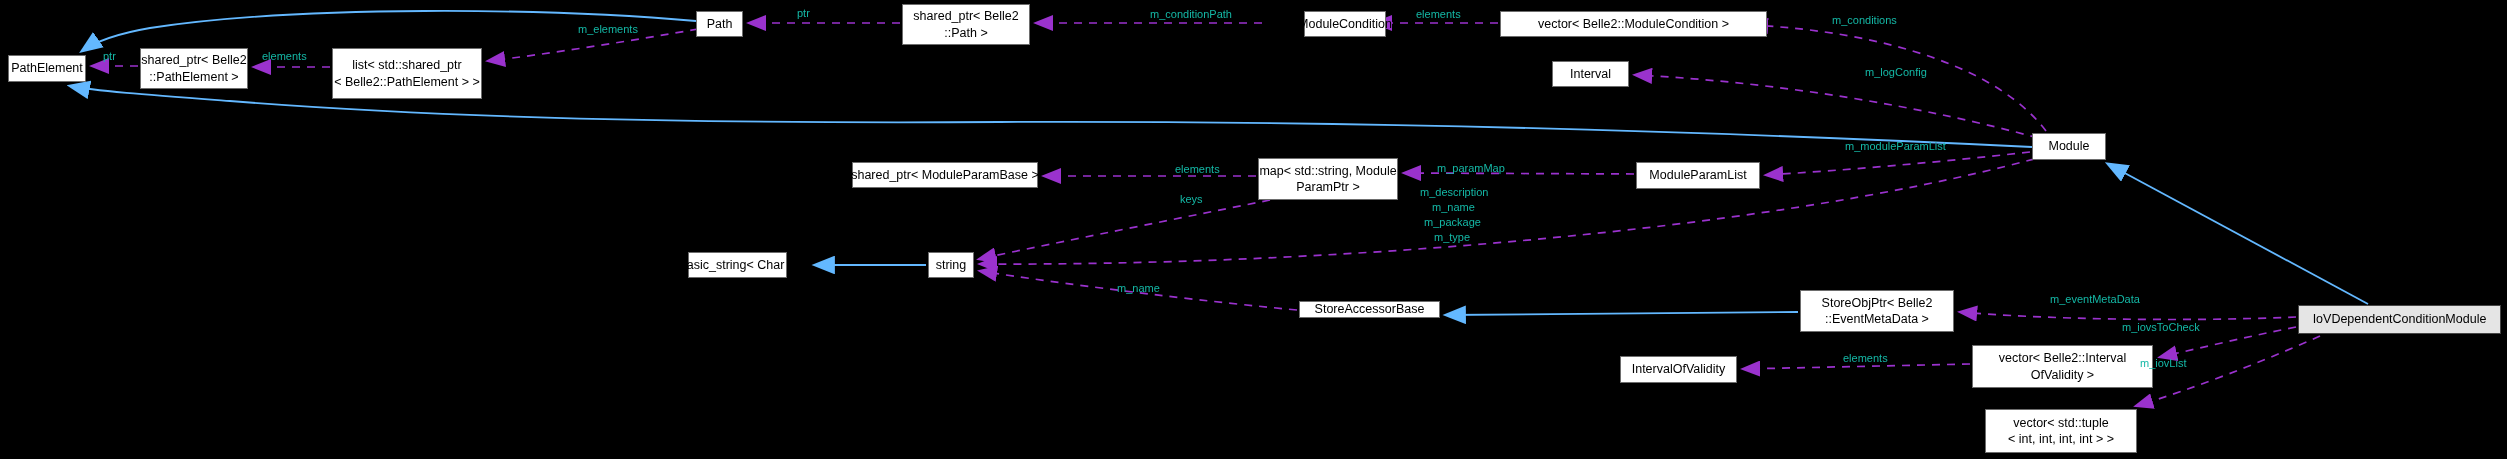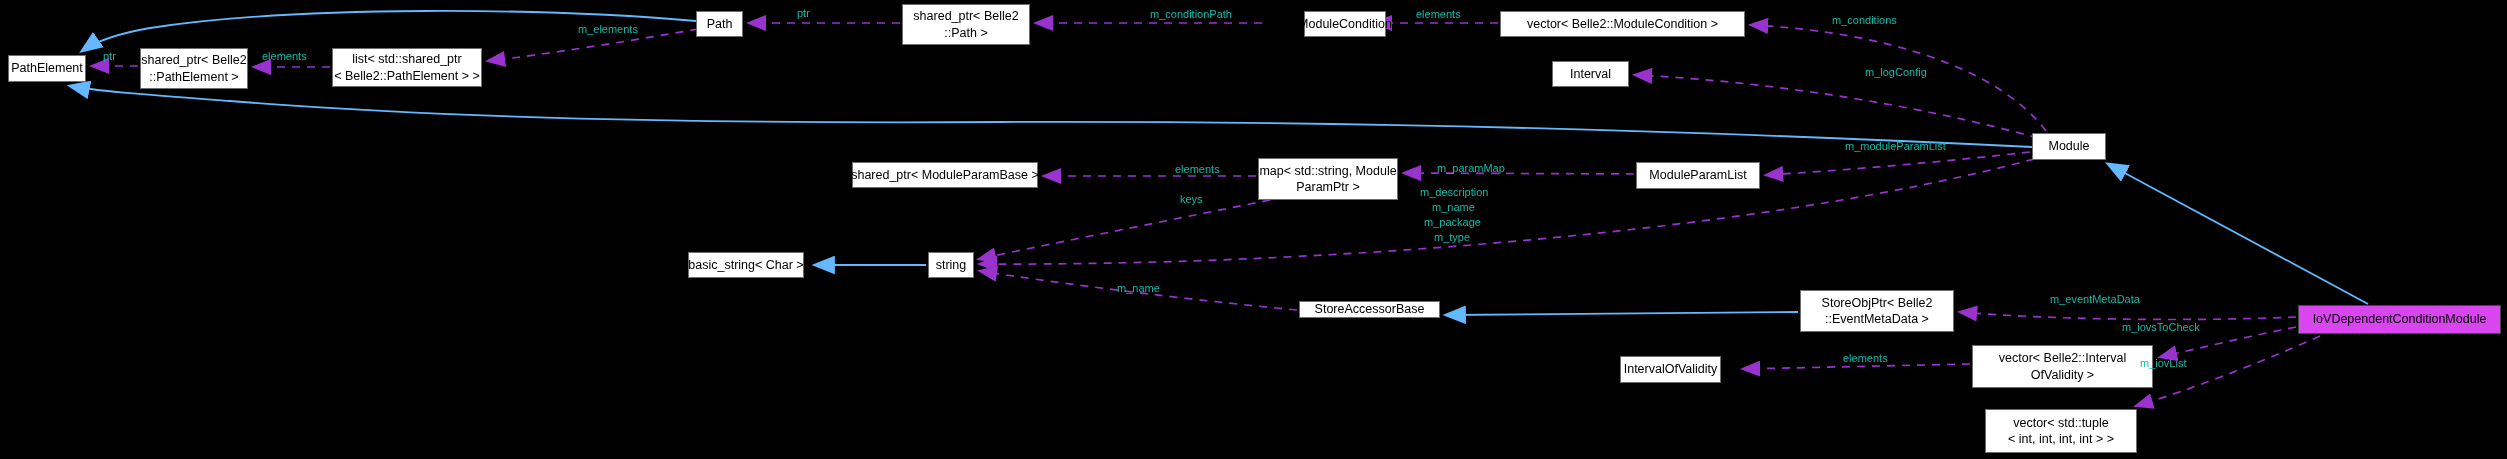--- a/index.html
+++ b/index.html
@@ -7,21 +7,21 @@
     position:relative;width:2507px;height:459px;background:#000;overflow:hidden;
     font-family:"Liberation Sans",sans-serif;
   }
   #edges{position:absolute;left:0;top:0;width:2507px;height:459px;}
   .node{
     position:absolute;display:flex;flex-direction:column;align-items:center;justify-content:center;
     background:#fff;border:1.4px solid #6d6d6d;color:#000;
     font-size:12.5px;line-height:1.32;text-align:center;white-space:nowrap;box-sizing:border-box;
     z-index:2;
   }
-  .node.hl{background:#d946ef;border:1.7px solid #464646;}
+  .node.hl{background:#e5e5e5;border:1.7px solid #464646;}
   .node span{display:block;padding:0 3px;}
   .elabel{
     position:absolute;color:#14b8a6;font-size:11px;line-height:1;white-space:nowrap;z-index:3;
   }
   path.usage{stroke:#9a32cd;stroke-width:1.7;fill:none;stroke-dasharray:8 7;marker-end:url(#arrow-usage);}
   path.inherit{stroke:#63b8ff;stroke-width:1.8;fill:none;marker-end:url(#arrow-inherit);}
 </style>
 </head>
 <body>
 
@@ -62,70 +62,70 @@
       </g>
   </svg>
   <div id="nodes">
       <div class="node" style="left: 8px; top: 55px; width: 78px; height: 27px;">
         <span>PathElement</span>
       </div>
       <div class="node" style="left: 140px; top: 48px; width: 108px; height: 41px;">
         <span>shared_ptr&lt; Belle2</span>
         <span>::PathElement &gt;</span>
       </div>
-      <div class="node" style="left: 332px; top: 48px; width: 150px; height: 39px;">
+      <div class="node" style="left: 332px; top: 48px; width: 150px; height: 51px;">
         <span>list&lt; std::shared_ptr</span>
         <span>&lt; Belle2::PathElement &gt; &gt;</span>
       </div>
       <div class="node" style="left: 696px; top: 11px; width: 47px; height: 26px;">
         <span>Path</span>
       </div>
       <div class="node" style="left: 902px; top: 4px; width: 128px; height: 41px;">
         <span>shared_ptr&lt; Belle2</span>
         <span>::Path &gt;</span>
       </div>
       <div class="node" style="left: 1264px; top: 11px; width: 82px; height: 26px; margin-left: 40px;">
         <span>ModuleCondition</span>
       </div>
-      <div class="node" style="left: 1500px; top: 11px; width: 245px; height: 26px;">
+      <div class="node" style="left: 1500px; top: 11px; width: 267px; height: 26px;">
         <span>vector&lt; Belle2::ModuleCondition &gt;</span>
       </div>
       <div class="node" style="left: 1552px; top: 61px; width: 77px; height: 26px;">
         <span>Interval</span>
       </div>
       <div class="node" style="left: 2032px; top: 133px; width: 74px; height: 27px;">
         <span>Module</span>
       </div>
       <div class="node" style="left: 852px; top: 162px; width: 186px; height: 26px;">
         <span>shared_ptr&lt; ModuleParamBase &gt;</span>
       </div>
       <div class="node" style="left: 1258px; top: 158px; width: 140px; height: 42px;">
         <span>map&lt; std::string, Module</span>
         <span>ParamPtr &gt;</span>
       </div>
       <div class="node" style="left: 1636px; top: 162px; width: 124px; height: 27px;">
         <span>ModuleParamList</span>
       </div>
-      <div class="node" style="left: 688px; top: 252px; width: 116px; height: 26px;">
+      <div class="node" style="left: 688px; top: 252px; width: 99px; height: 26px;">
         <span>basic_string&lt; Char &gt;</span>
       </div>
       <div class="node" style="left: 928px; top: 252px; width: 46px; height: 26px;">
         <span>string</span>
       </div>
       <div class="node" style="left: 1299px; top: 301px; width: 141px; height: 17px;">
         <span>StoreAccessorBase</span>
       </div>
       <div class="node" style="left: 1800px; top: 290px; width: 154px; height: 42px;">
         <span>StoreObjPtr&lt; Belle2</span>
         <span>::EventMetaData &gt;</span>
       </div>
       <div class="node hl" style="left: 2298px; top: 305px; width: 203px; height: 29px;">
         <span>IoVDependentConditionModule</span>
       </div>
-      <div class="node" style="left: 1620px; top: 356px; width: 101px; height: 27px;">
+      <div class="node" style="left: 1620px; top: 356px; width: 117px; height: 27px;">
         <span>IntervalOfValidity</span>
       </div>
       <div class="node" style="left: 1972px; top: 345px; width: 181px; height: 43px;">
         <span>vector&lt; Belle2::Interval</span>
         <span>OfValidity &gt;</span>
       </div>
       <div class="node" style="left: 1985px; top: 409px; width: 152px; height: 44px;">
         <span>vector&lt; std::tuple</span>
         <span>&lt; int, int, int, int &gt; &gt;</span>
       </div>

